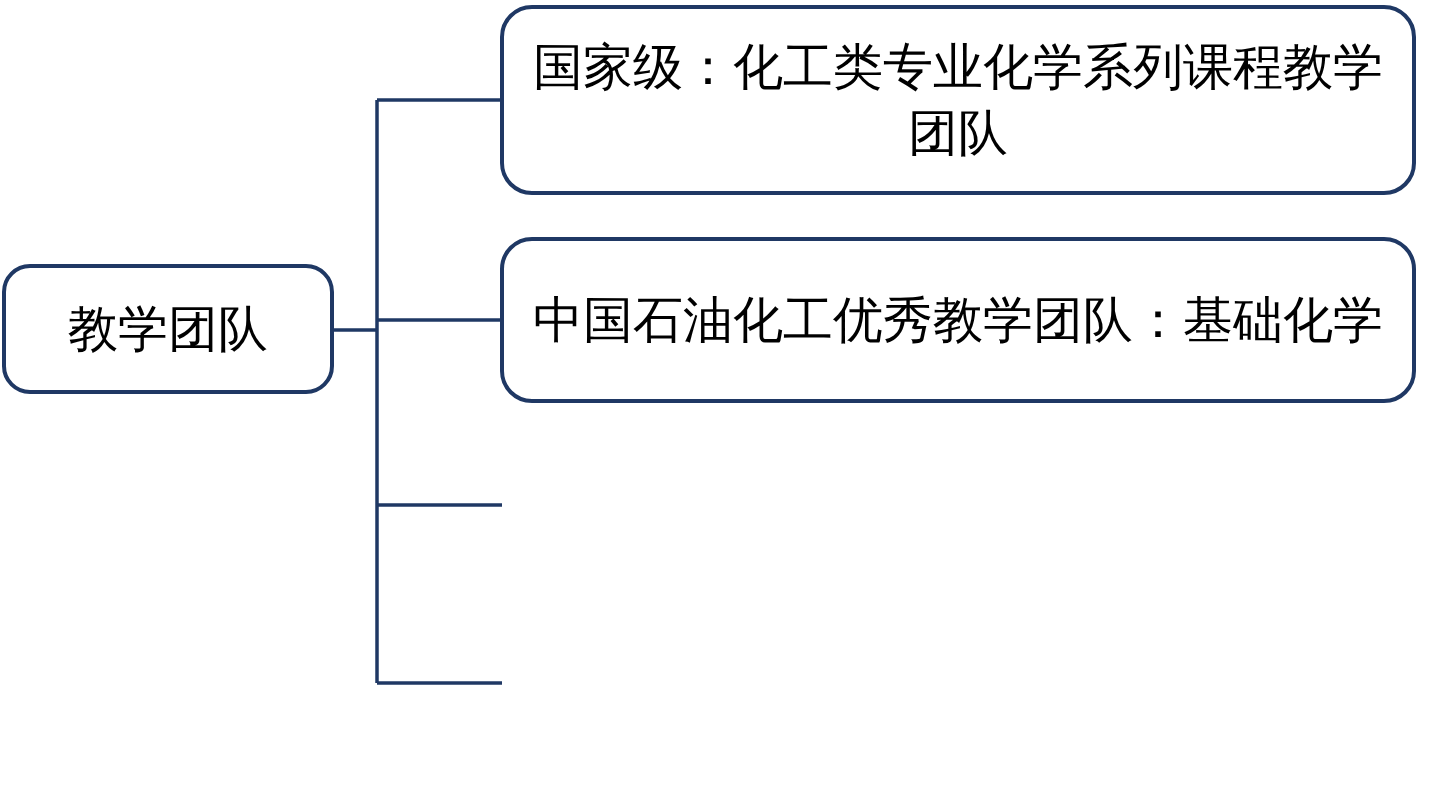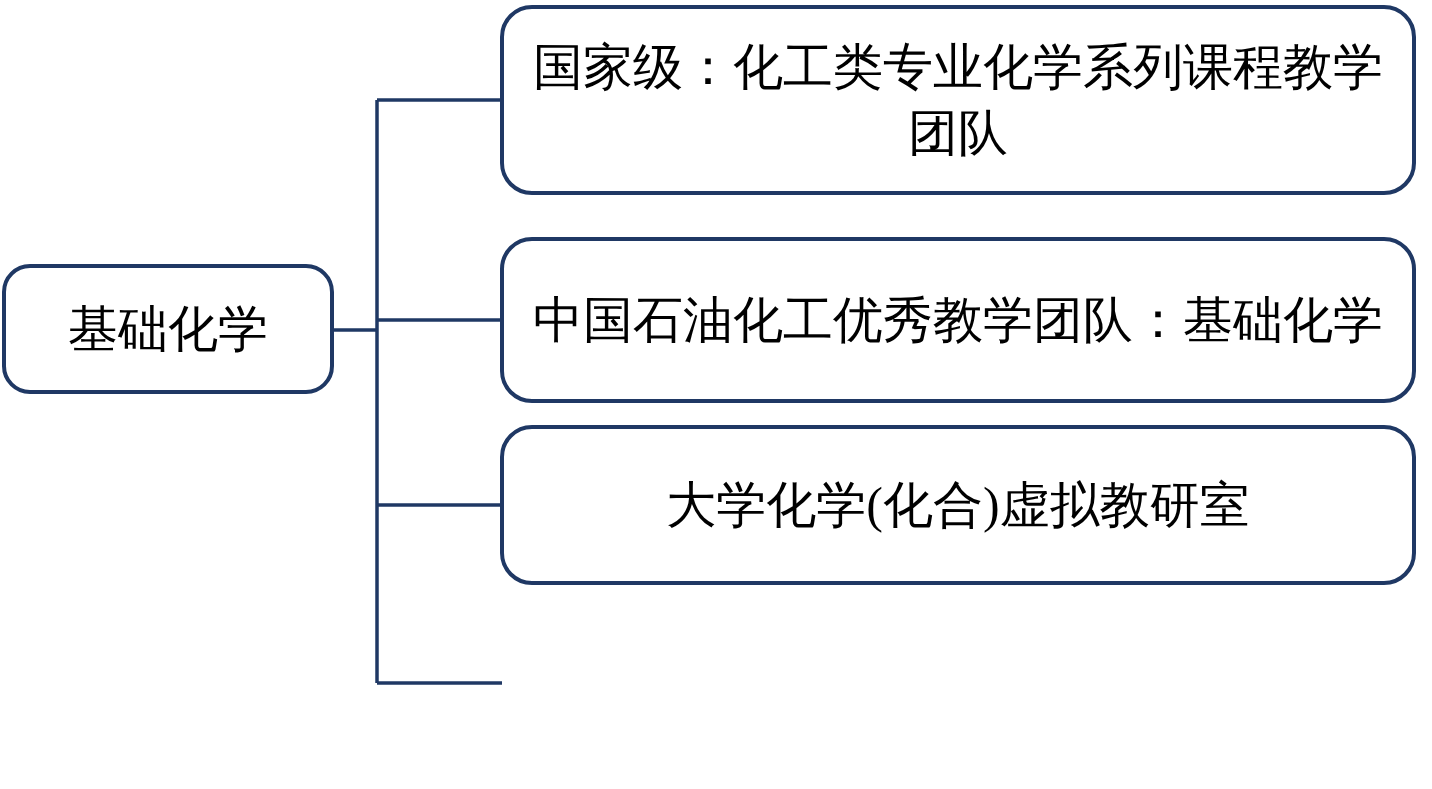--- a/index.html
+++ b/index.html
@@ -66,29 +66,26 @@
 
     <line x1="377" y1="100" x2="377" y2="683" stroke="#1f3864" stroke-width="3.5"></line>
 
     <line x1="377" y1="100" x2="502" y2="100" stroke="#1f3864" stroke-width="3.5"></line>
     <line x1="377" y1="320" x2="502" y2="320" stroke="#1f3864" stroke-width="3.5"></line>
     <line x1="377" y1="505" x2="502" y2="505" stroke="#1f3864" stroke-width="3.5"></line>
     <line x1="377" y1="683" x2="502" y2="683" stroke="#1f3864" stroke-width="3.5"></line>
   </svg>
 
   <div class="node root-node">
-    <span>基础化学</span>
+    <span>教学团队</span>
   </div>
 
   <div class="node child-node child-node-0">
     <span>国家级：化工类专业化学系列课程教学团队</span>
   </div>
 
   <div class="node child-node child-node-1">
     <span>中国石油化工优秀教学团队：基础化学</span>
   </div>
 
-  <div class="node child-node child-node-2">
-    <span>大学化学(化合)虚拟教研室</span>
-  </div>
 
 
 </div>
 
 </body></html>

